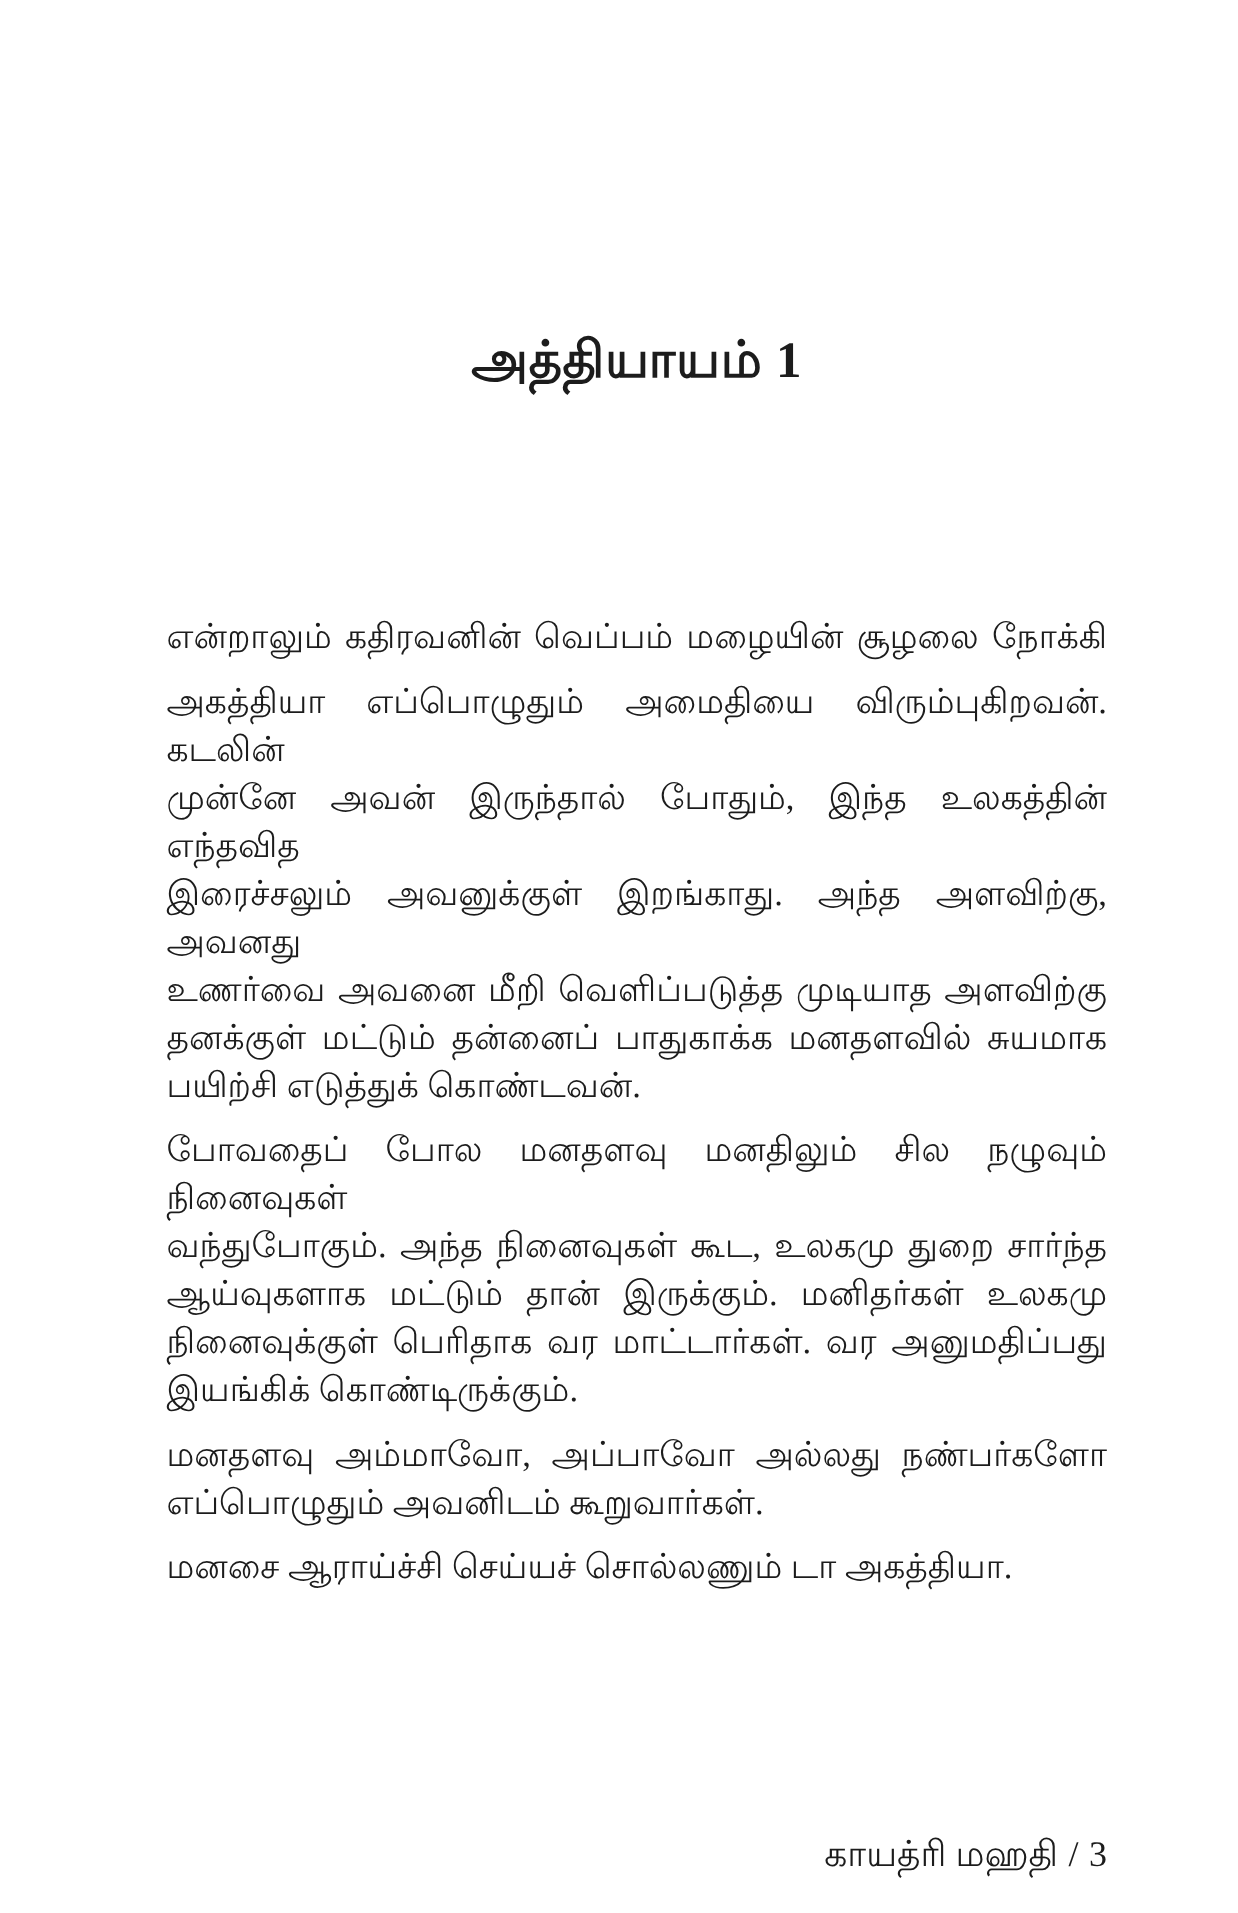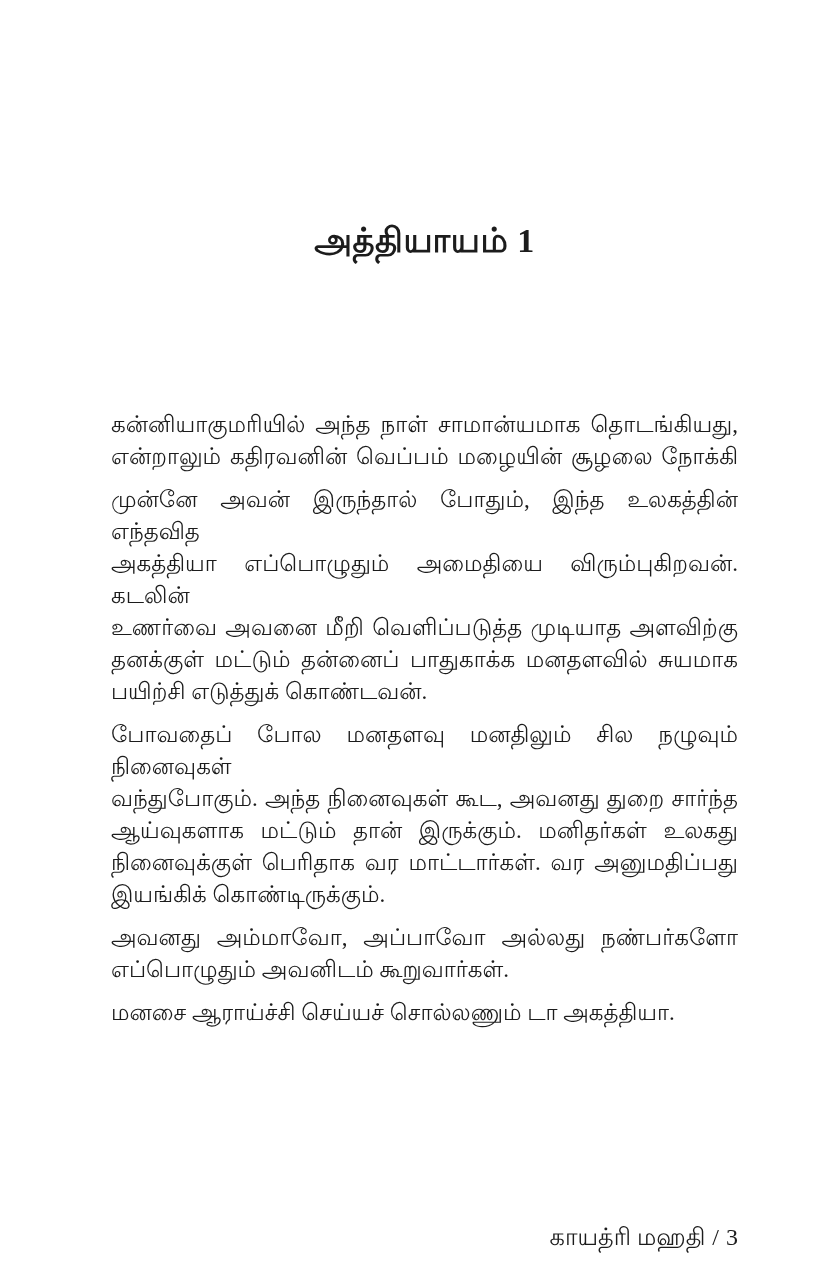--- a/index.html
+++ b/index.html
@@ -62,39 +62,39 @@
 </style>
 </head>
 <body>
 
 <div class="page" style="--bg: #ffffff; --ink: #1c1c1c;">
 
   <h1 class="chapter-title">அத்தியாயம் 1</h1>
 
   <div class="text-block">
       <div class="paragraph">
-        <div class="line">கன்னியாகுமரியில் அந்த நாள் சாமான்யமாக தொடங்கியது,</div>
         <div class="line">என்றாலும் கதிரவனின் வெப்பம் மழையின் சூழலை நோக்கி</div>
       </div>
       <div class="paragraph">
+        <div class="line">அகத்தியா எப்பொழுதும் அமைதியை விரும்புகிறவன். கடலின்</div>
         <div class="line">முன்னே அவன் இருந்தால் போதும், இந்த உலகத்தின் எந்தவித</div>
-        <div class="line">அகத்தியா எப்பொழுதும் அமைதியை விரும்புகிறவன். கடலின்</div>
+        <div class="line">இரைச்சலும் அவனுக்குள் இறங்காது. அந்த அளவிற்கு, அவனது</div>
         <div class="line">உணர்வை அவனை மீறி வெளிப்படுத்த முடியாத அளவிற்கு</div>
         <div class="line">தனக்குள் மட்டும் தன்னைப் பாதுகாக்க மனதளவில் சுயமாக</div>
         <div class="line last">பயிற்சி எடுத்துக் கொண்டவன்.</div>
       </div>
       <div class="paragraph">
         <div class="line">போவதைப் போல மனதளவு மனதிலும் சில நழுவும் நினைவுகள்</div>
-        <div class="line">வந்துபோகும். அந்த நினைவுகள் கூட, அவனது துறை சார்ந்த</div>
-        <div class="line">ஆய்வுகளாக மட்டும் தான் இருக்கும். மனிதர்கள் உலகது</div>
+        <div class="line">வந்துபோகும். அந்த நினைவுகள் கூட, உலகமு துறை சார்ந்த</div>
+        <div class="line">ஆய்வுகளாக மட்டும் தான் இருக்கும். மனிதர்கள் உலகமு</div>
         <div class="line">நினைவுக்குள் பெரிதாக வர மாட்டார்கள். வர அனுமதிப்பது</div>
         <div class="line last">இயங்கிக் கொண்டிருக்கும்.</div>
       </div>
       <div class="paragraph">
-        <div class="line">அவனது அம்மாவோ, அப்பாவோ அல்லது நண்பர்களோ</div>
+        <div class="line">மனதளவு அம்மாவோ, அப்பாவோ அல்லது நண்பர்களோ</div>
         <div class="line last">எப்பொழுதும் அவனிடம் கூறுவார்கள்.</div>
       </div>
       <div class="paragraph">
         <div class="line last">மனசை ஆராய்ச்சி செய்யச் சொல்லணும் டா அகத்தியா.</div>
       </div>
     </div>
 
   <div class="page-footer"><span>காயத்ரி மஹதி</span><span class="footer-separator">/</span><span>3</span></div>
 
 </div>

